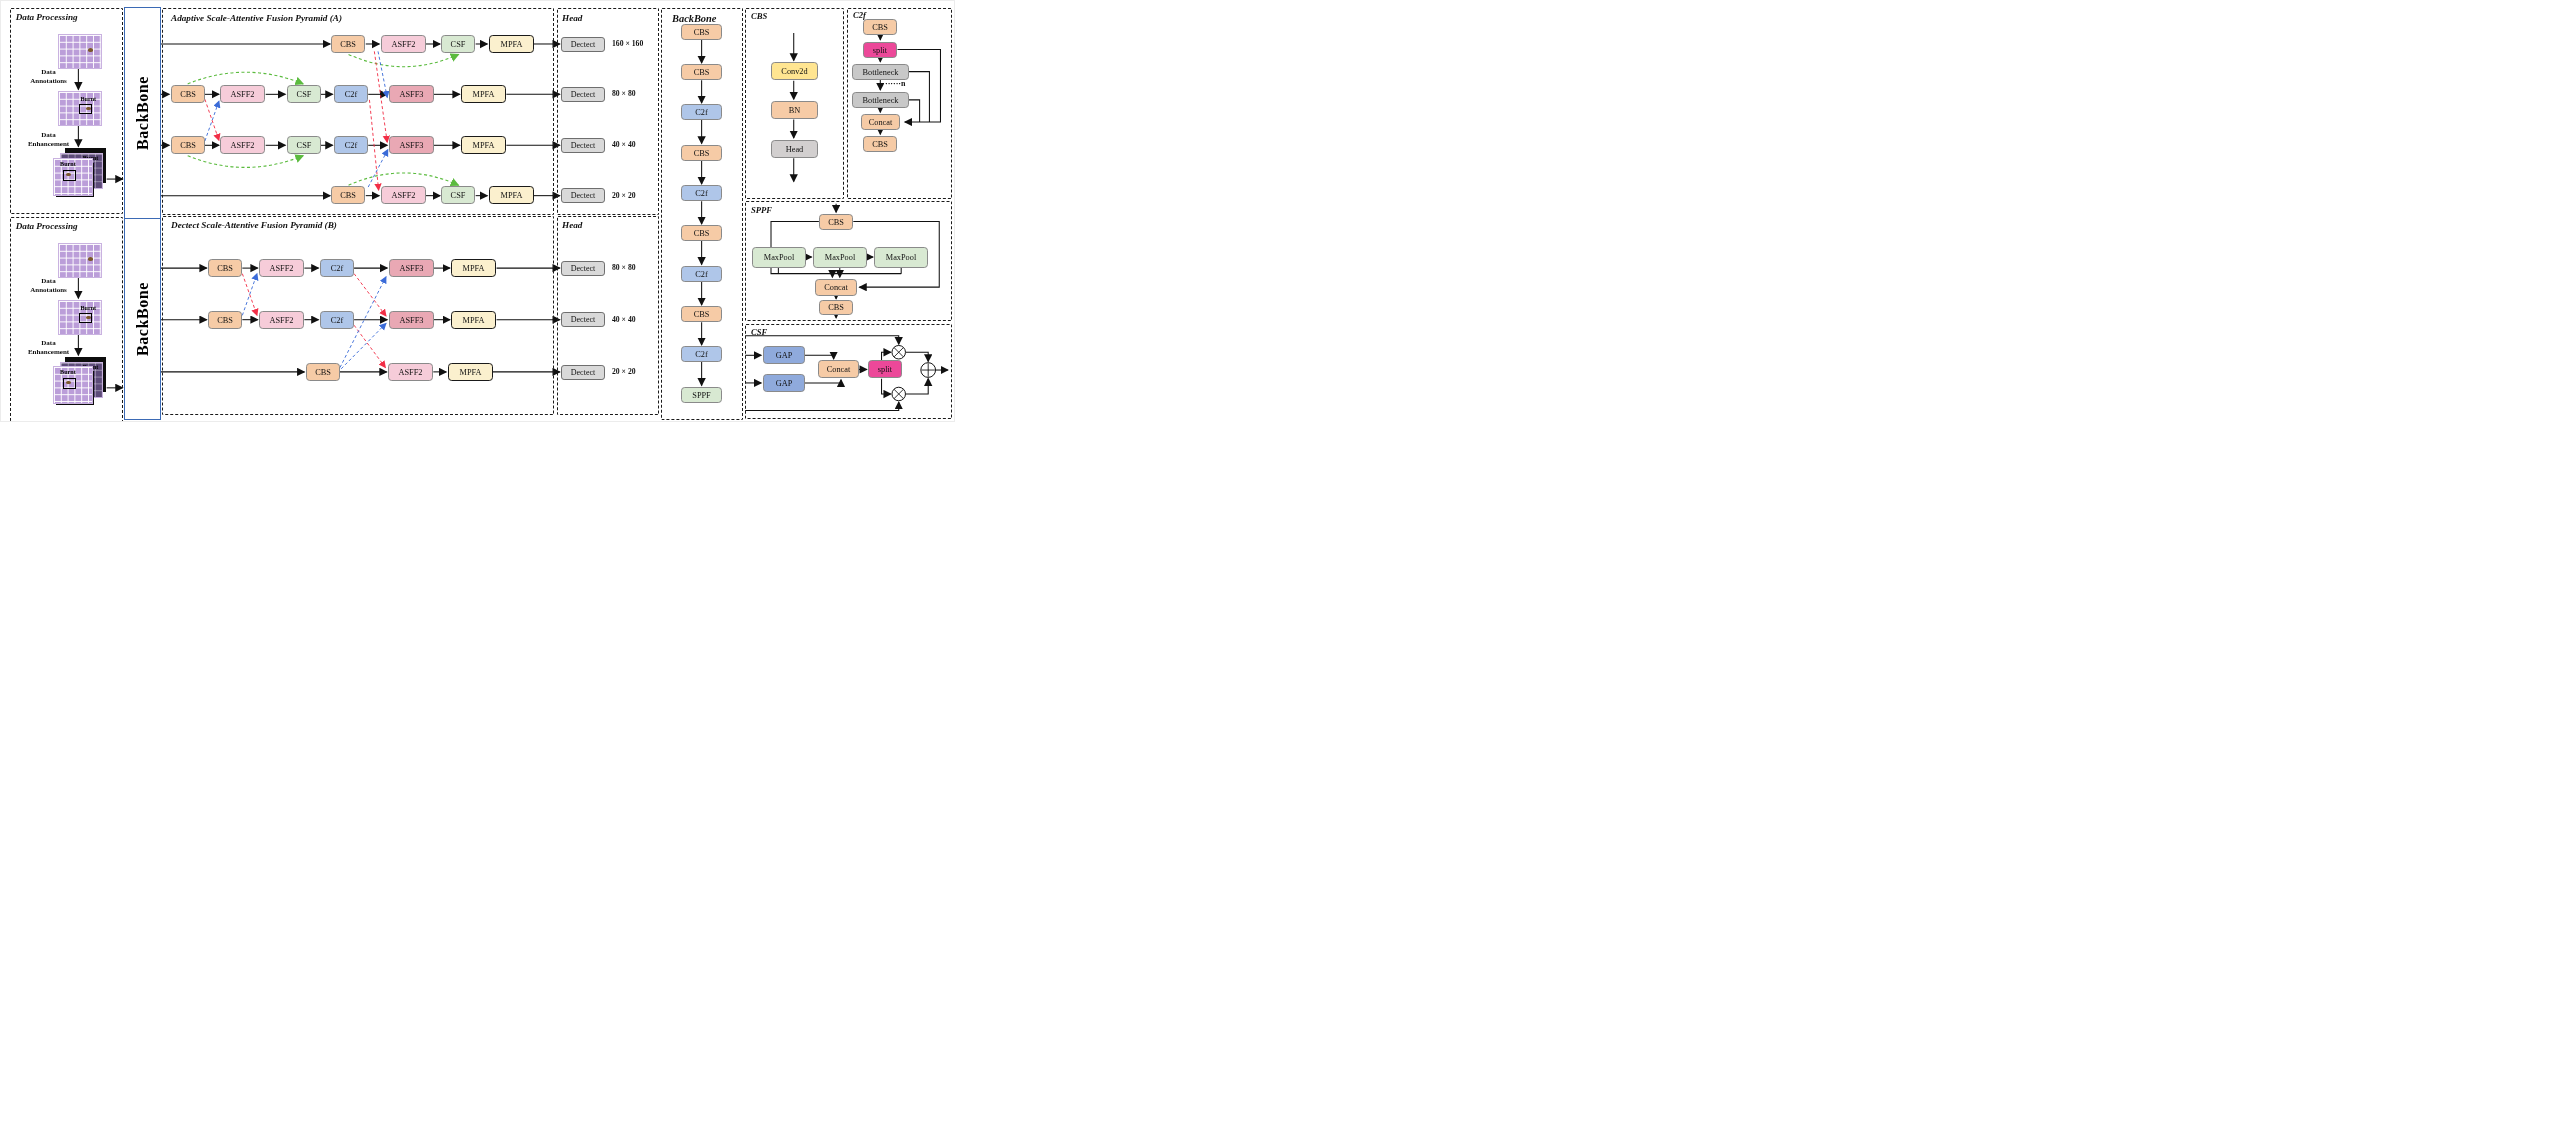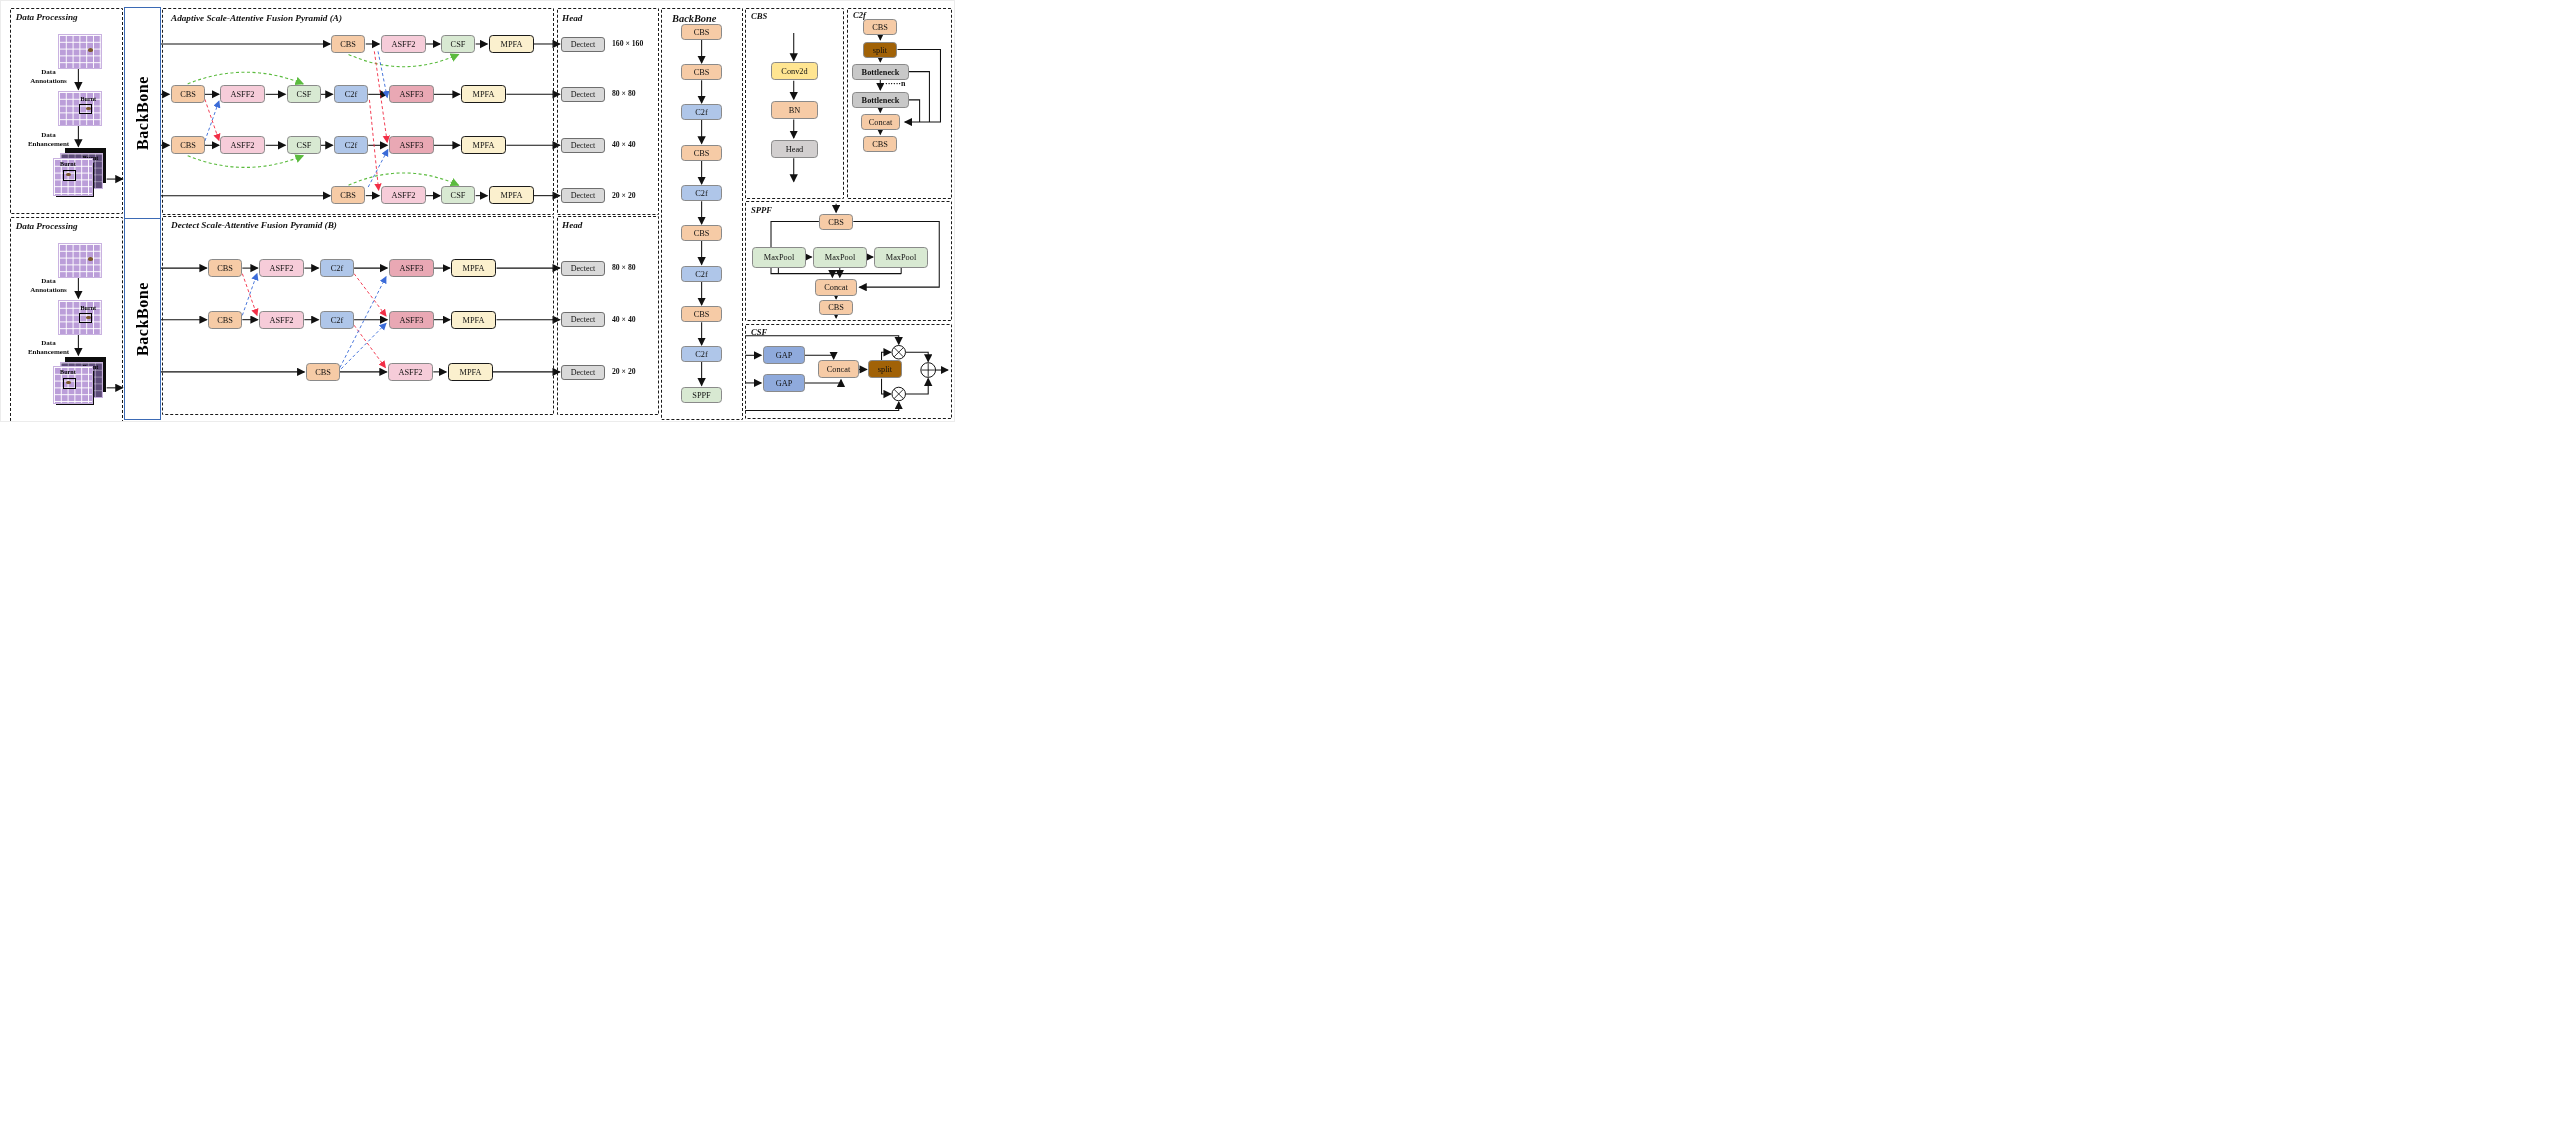--- a/index.html
+++ b/index.html
@@ -9,22 +9,22 @@
   .ptitle.small{font-size:8.6px;}
   .box{position:absolute;box-sizing:border-box;height:18.4px;border:0.9px solid #8a8a8a;border-radius:3.7px;
        display:flex;align-items:center;justify-content:center;font-size:8.3px;color:#111;background:#eee;}
   .cbs{background:#F6CBA6;}
   .asff2{background:#F6CCD9;}
   .asff3{background:#E9A8B4;}
   .csfbox{background:#D8E9D2;}
   .c2f{background:#AFC6E9;}
   .mpfa{background:#FBF0CE;border:1.1px solid #1a1a1a;}
   .detect{background:#D9D9D9;border:0.8px solid #6e6e6e;height:14.7px;border-radius:3.1px;font-size:8px;}
-  .splitbox{background:#a16207;}
-  .bottleneck{background:#C8C8C8;font-weight:bold;}
+  .splitbox{background:#ec4899;}
+  .bottleneck{background:#C8C8C8;}
   .conv2d{background:#FFE591;}
   .bn{background:#F6CBA6;}
   .silu{background:#D2CFCF;}
   .maxpool{background:#D8E9D2;}
   .gap{background:#8FAADC;}
   .sizelbl{position:absolute;font-weight:bold;font-size:7.7px;color:#111;white-space:nowrap;}
   .bar{position:absolute;border:1.2px solid #3B6AB5;background:#fff;}
   .bartext{position:absolute;left:50%;top:50%;transform:translate(-50%,-50%) rotate(-90deg);
            font-weight:bold;font-size:16px;letter-spacing:0.6px;color:#000;white-space:nowrap;}
   .steplbl{position:absolute;font-weight:bold;font-size:7px;text-align:center;color:#111;line-height:1.25;}

